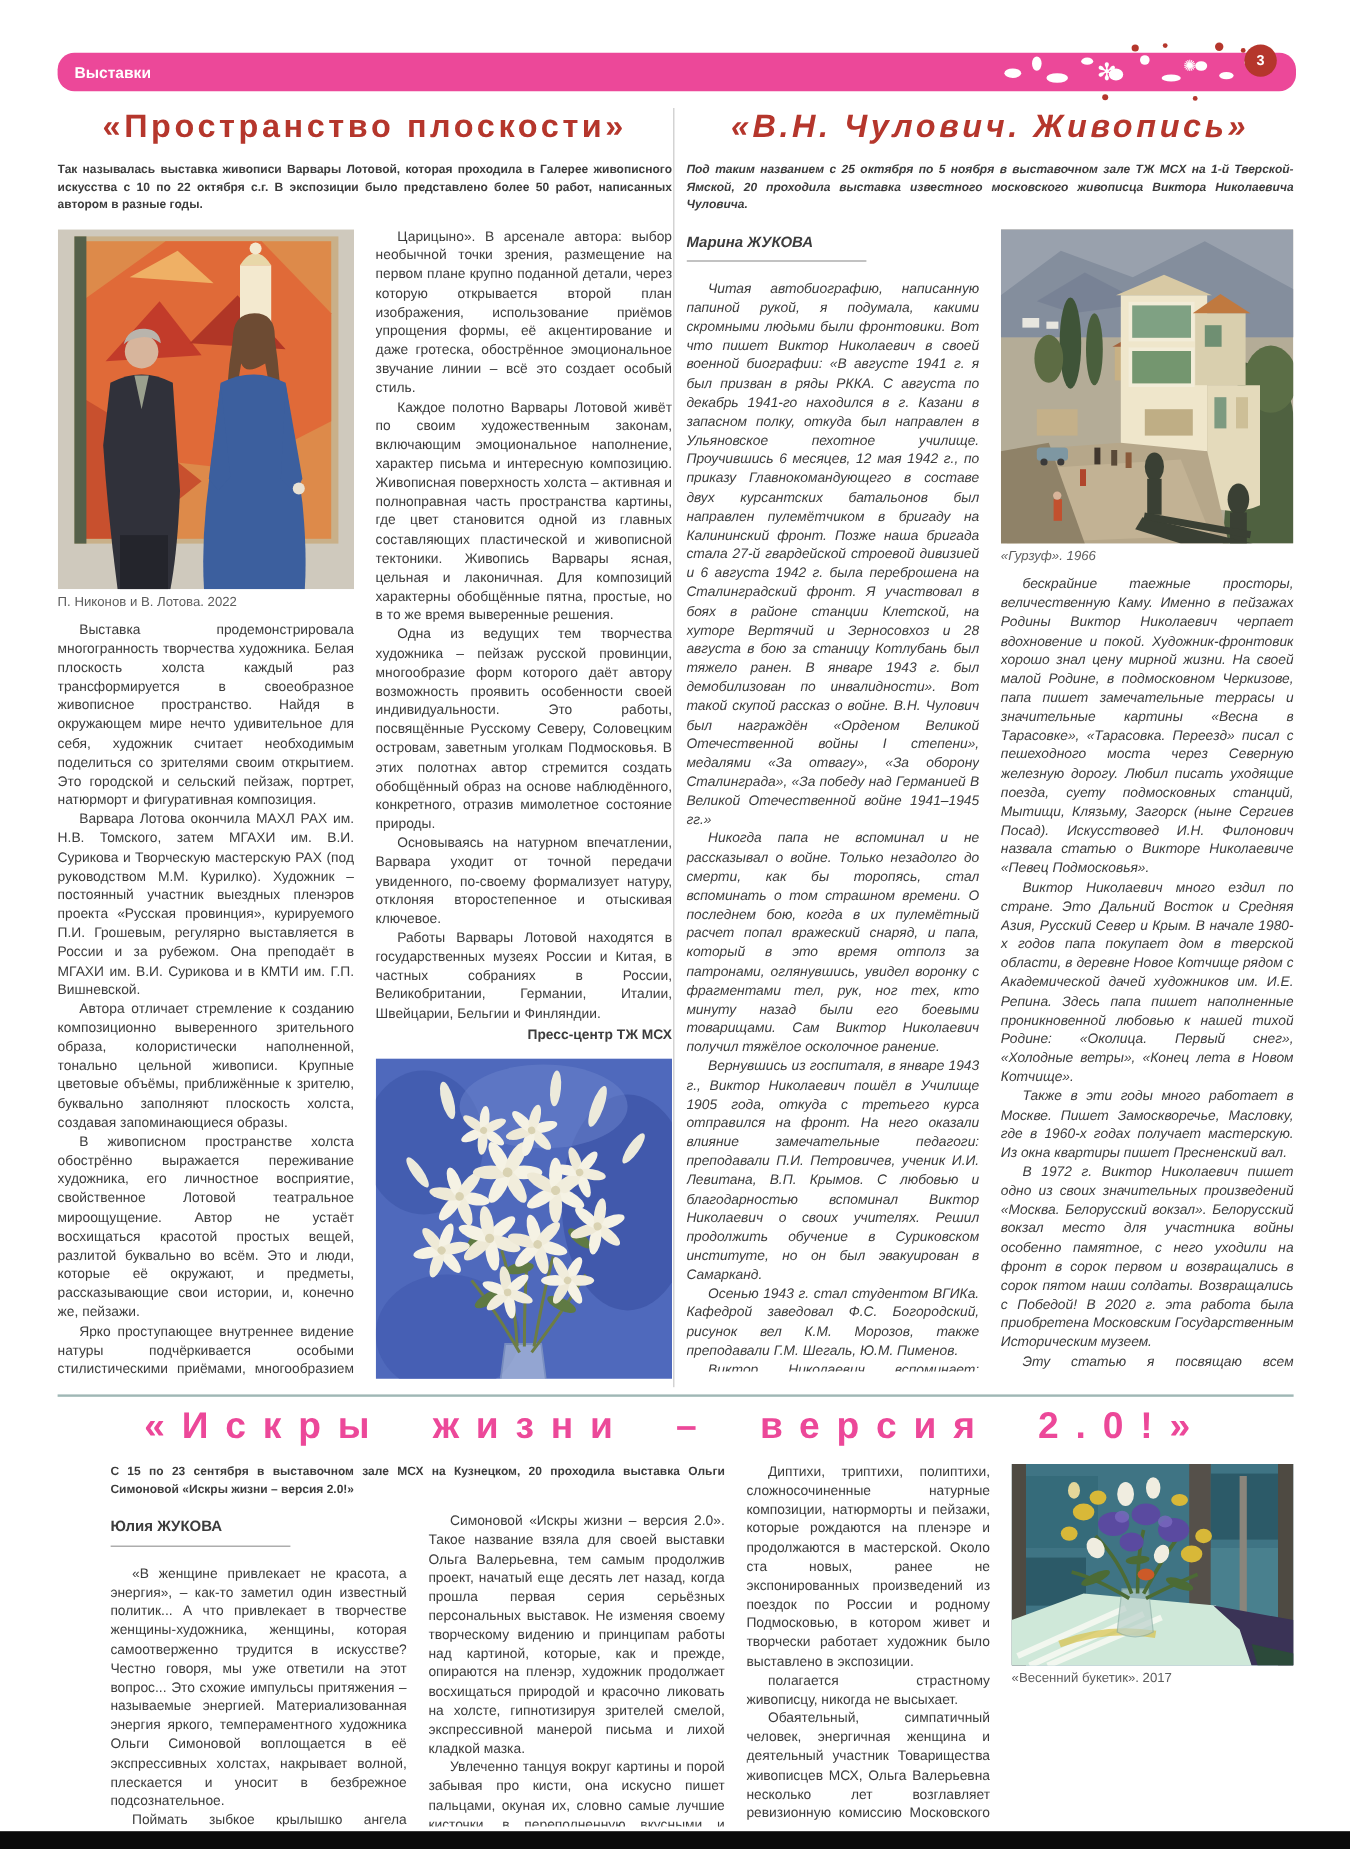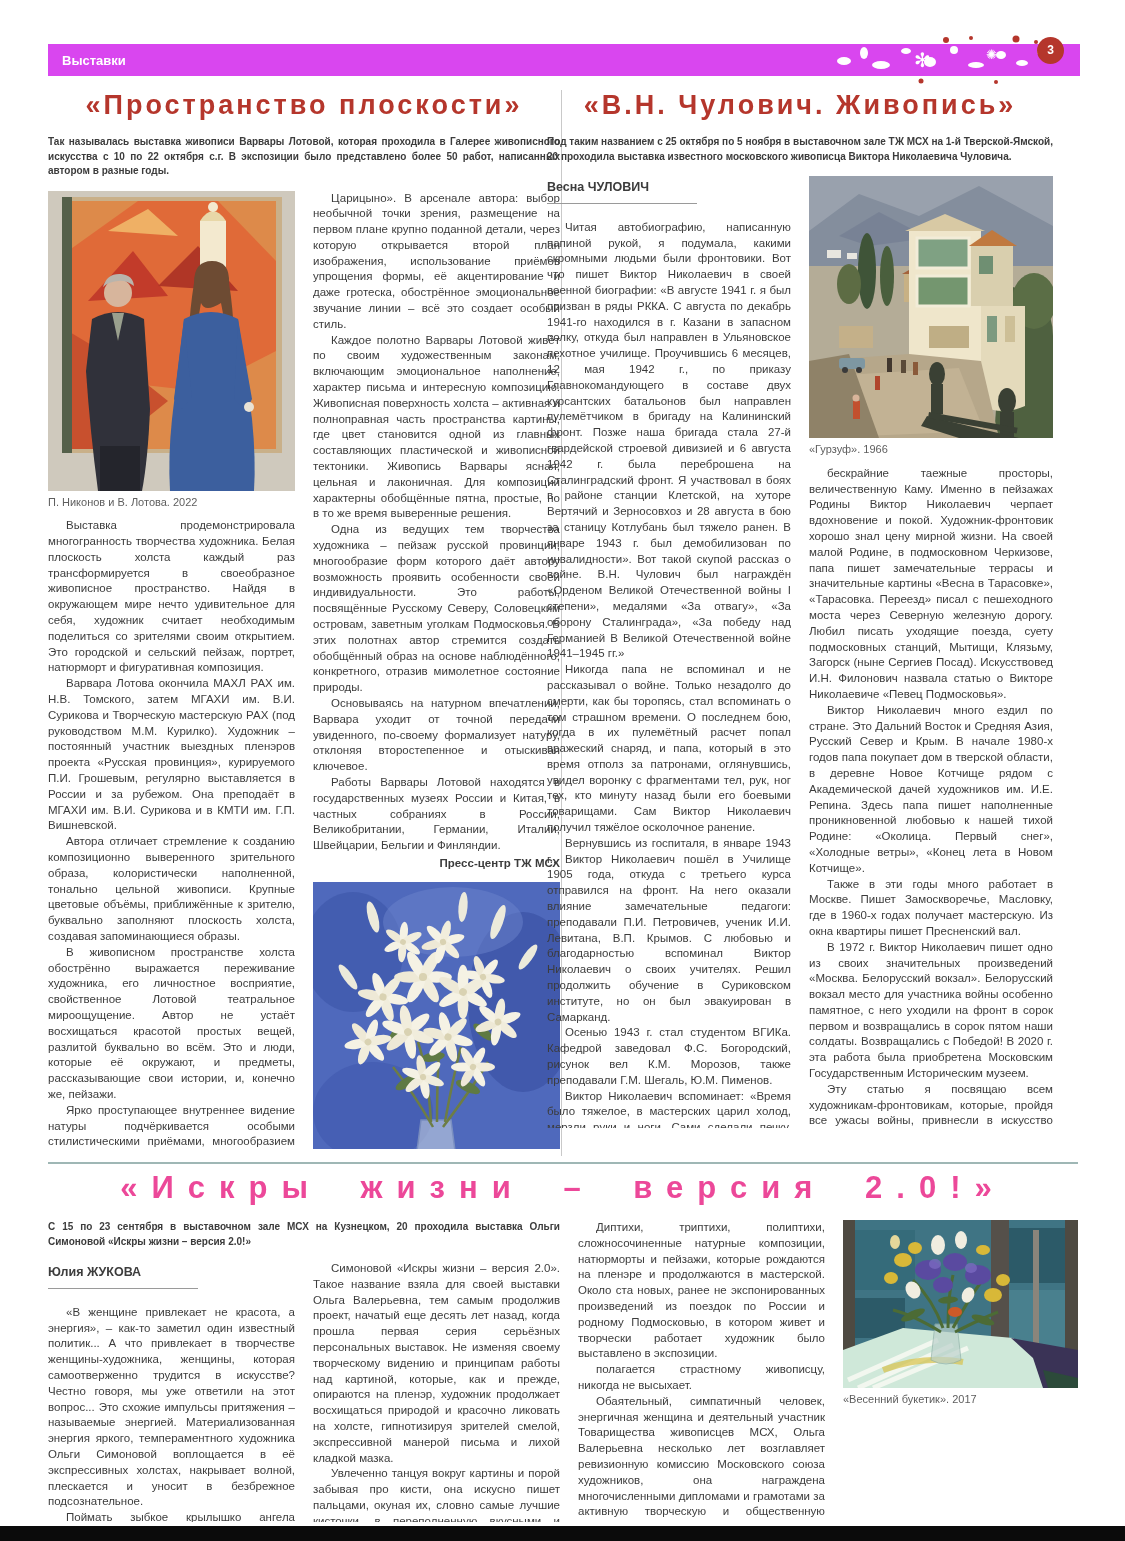--- a/index.html
+++ b/index.html
@@ -1,28 +1,28 @@
 <!DOCTYPE html>
 <html lang="ru"><head>
 <meta charset="utf-8">
 <style>
   html,body { margin:0; padding:0; background:#ededed; }
   .page { position:relative; width:1125px; height:1541px; margin:0 auto; background:#ffffff;
           font-family:"Liberation Sans", sans-serif; color:#3c3c3c; overflow:hidden; }
 
   
-  .topbar { position:absolute; left:48px; top:44px; width:1032px; height:32px; background:#d946ef; }
+  .topbar { position:absolute; left:48px; top:44px; width:1032px; height:32px; background:#ec4899;border-radius:14px; }
   .topbar-label { position:absolute; left:14px; top:9px; color:#ffffff; font-size:13px; font-weight:bold; }
   .splash { position:absolute; right:4px; top:-9px; width:250px; height:50px; overflow:visible; }
   .pagenum { position:absolute; left:1037px; top:37px; width:27px; height:27px; border-radius:50%;
              background:#b5362c; color:#fff; font-size:12px; font-weight:bold; text-align:center; line-height:27px; }
 
   
   .art-left   { position:absolute; left:48px;  top:84px; width:512px; height:1076px; overflow:hidden; }
-  .art-right  { position:absolute; left:547px; top:84px; width:506px; height:1076px; overflow:hidden; }
+  .art-right  { position:absolute; left:572px; top:84px; width:506px; height:1076px; overflow:hidden;font-style:italic; }
   .vdivider   { position:absolute; left:561px; top:90px; width:1px; height:1066px; background:#c9c9c9; }
   .hdivider   { position:absolute; left:48px; top:1162px; width:1030px; height:2px; background:#9fb7b5; }
   .art-bottom { position:absolute; left:48px; top:1170px; width:1030px; height:352px; overflow:hidden; }
   .bottombar  { position:absolute; left:0; top:1526px; width:1125px; height:15px; background:#0b0b0b; }
 
   h1.title { color:#b5362c; font-size:27px; font-weight:bold; text-align:center;
              letter-spacing:3px; margin:6px 0 14px; white-space:nowrap; }
   h1.title-big { color:#ec4899; font-size:31px; font-weight:bold; text-align:center;
                  letter-spacing:14px; word-spacing:16px; margin:0 0 14px; white-space:nowrap; }
 
@@ -37,21 +37,21 @@
   figure { margin:0 0 8px; }
   figure svg { display:block; }
   figcaption { font-size:11px; color:#5e5e5e; text-align:left; margin-top:4px; }
 
   .byline { font-weight:bold; font-size:12.5px; margin:4px 0 16px; }
   .byline::after { content:""; display:block; width:150px; border-bottom:1px solid #9a9a9a; margin-top:7px; }
 
   .signature { font-weight:bold; text-align:right; text-indent:0 !important; margin-top:2px !important; }
 
   
-  .bottom-cols { display:flex; gap:18px; }
+  .bottom-cols { display:flex; gap:18px;margin-left:44px; }
   .bottom-left { width:512px; }
   .bottom-left .cols .col { width:247px; height:268px; }
   .bcol3 { width:247px; height:312px; font-size:11.5px; line-height:15.8px; text-align:justify; overflow:hidden; }
   .bcol4 { width:235px; font-size:11.5px; line-height:15.8px; text-align:justify; }
 </style>
 </head>
 <body>
 
 <div class="page">
 
@@ -200,21 +200,21 @@
         </figure>
       </div>
     </div>
   </section>
 
   <section class="art-right">
     <h1 class="title">«В.Н. Чулович. Живопись»</h1>
     <p class="lead">Под таким названием с 25 октября по 5 ноября в выставочном зале ТЖ МСХ на 1-й Тверской-Ямской, 20 проходила выставка известного московского живописца Виктора Николаевича Чуловича.</p>
     <div class="cols">
       <div class="col">
-        <div class="byline">Весна ЧУЛОВИЧ</div>
+        <div class="byline">Марина ЖУКОВА</div>
         <div class="plist">
             <p>Читая автобиографию, написанную папиной рукой, я подумала, какими скромными людьми были фронтовики. Вот что пишет Виктор Николаевич в своей военной биографии: «В августе 1941 г. я был призван в ряды РККА. С августа по декабрь 1941-го находился в г. Казани в запасном полку, откуда был направлен в Ульяновское пехотное училище. Проучившись 6 месяцев, 12 мая 1942 г., по приказу Главнокомандующего в составе двух курсантских батальонов был направлен пулемётчиком в бригаду на Калининский фронт. Позже наша бригада стала 27-й гвардейской строевой дивизией и 6 августа 1942 г. была переброшена на Сталинградский фронт. Я участвовал в боях в районе станции Клетской, на хуторе Вертячий и Зерносовхоз и 28 августа в бою за станицу Котлубань был тяжело ранен. В январе 1943 г. был демобилизован по инвалидности». Вот такой скупой рассказ о войне. В.Н. Чулович был награждён «Орденом Великой Отечественной войны I степени», медалями «За отвагу», «За оборону Сталинграда», «За победу над Германией В Великой Отечественной войне 1941–1945 гг.»</p>
             <p>Никогда папа не вспоминал и не рассказывал о войне. Только незадолго до смерти, как бы торопясь, стал вспоминать о том страшном времени. О последнем бою, когда в их пулемётный расчет попал вражеский снаряд, и папа, который в это время отполз за патронами, оглянувшись, увидел воронку с фрагментами тел, рук, ног тех, кто минуту назад были его боевыми товарищами. Сам Виктор Николаевич получил тяжёлое осколочное ранение.</p>
             <p>Вернувшись из госпиталя, в январе 1943 г., Виктор Николаевич пошёл в Училище 1905 года, откуда с третьего курса отправился на фронт. На него оказали влияние замечательные педагоги: преподавали П.И. Петровичев, ученик И.И. Левитана, В.П. Крымов. С любовью и благодарностью вспоминал Виктор Николаевич о своих учителях. Решил продолжить обучение в Суриковском институте, но он был эвакуирован в Самарканд.</p>
             <p>Осенью 1943 г. стал студентом ВГИКа. Кафедрой заведовал Ф.С. Богородский, рисунок вел К.М. Морозов, также преподавали Г.М. Шегаль, Ю.М. Пименов.</p>
             <p>Виктор Николаевич вспоминает: «Время было тяжелое, в мастерских царил холод, мерзли руки и ноги. Сами сделали печку, доставали дрова и учились, учились, учились...»</p>
           </div>
       </div>
       <div class="col">
         <figure>

